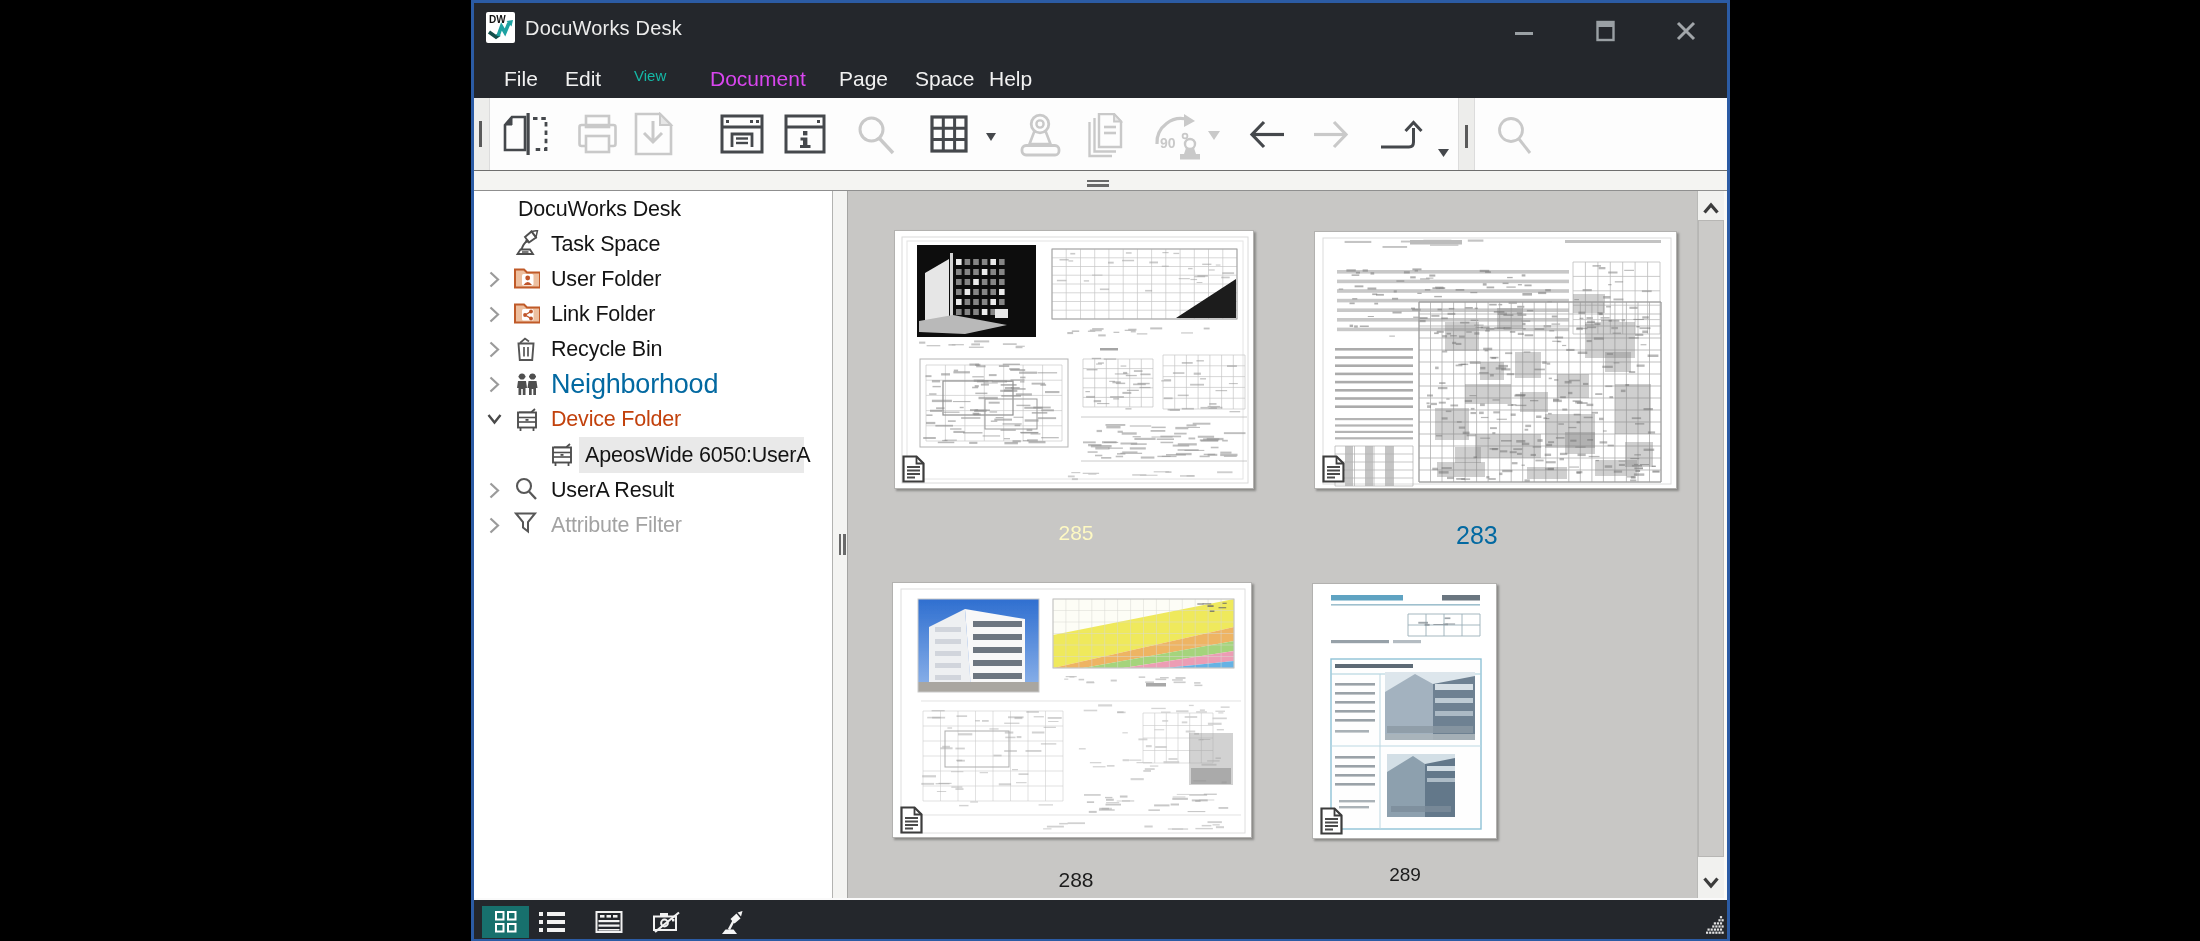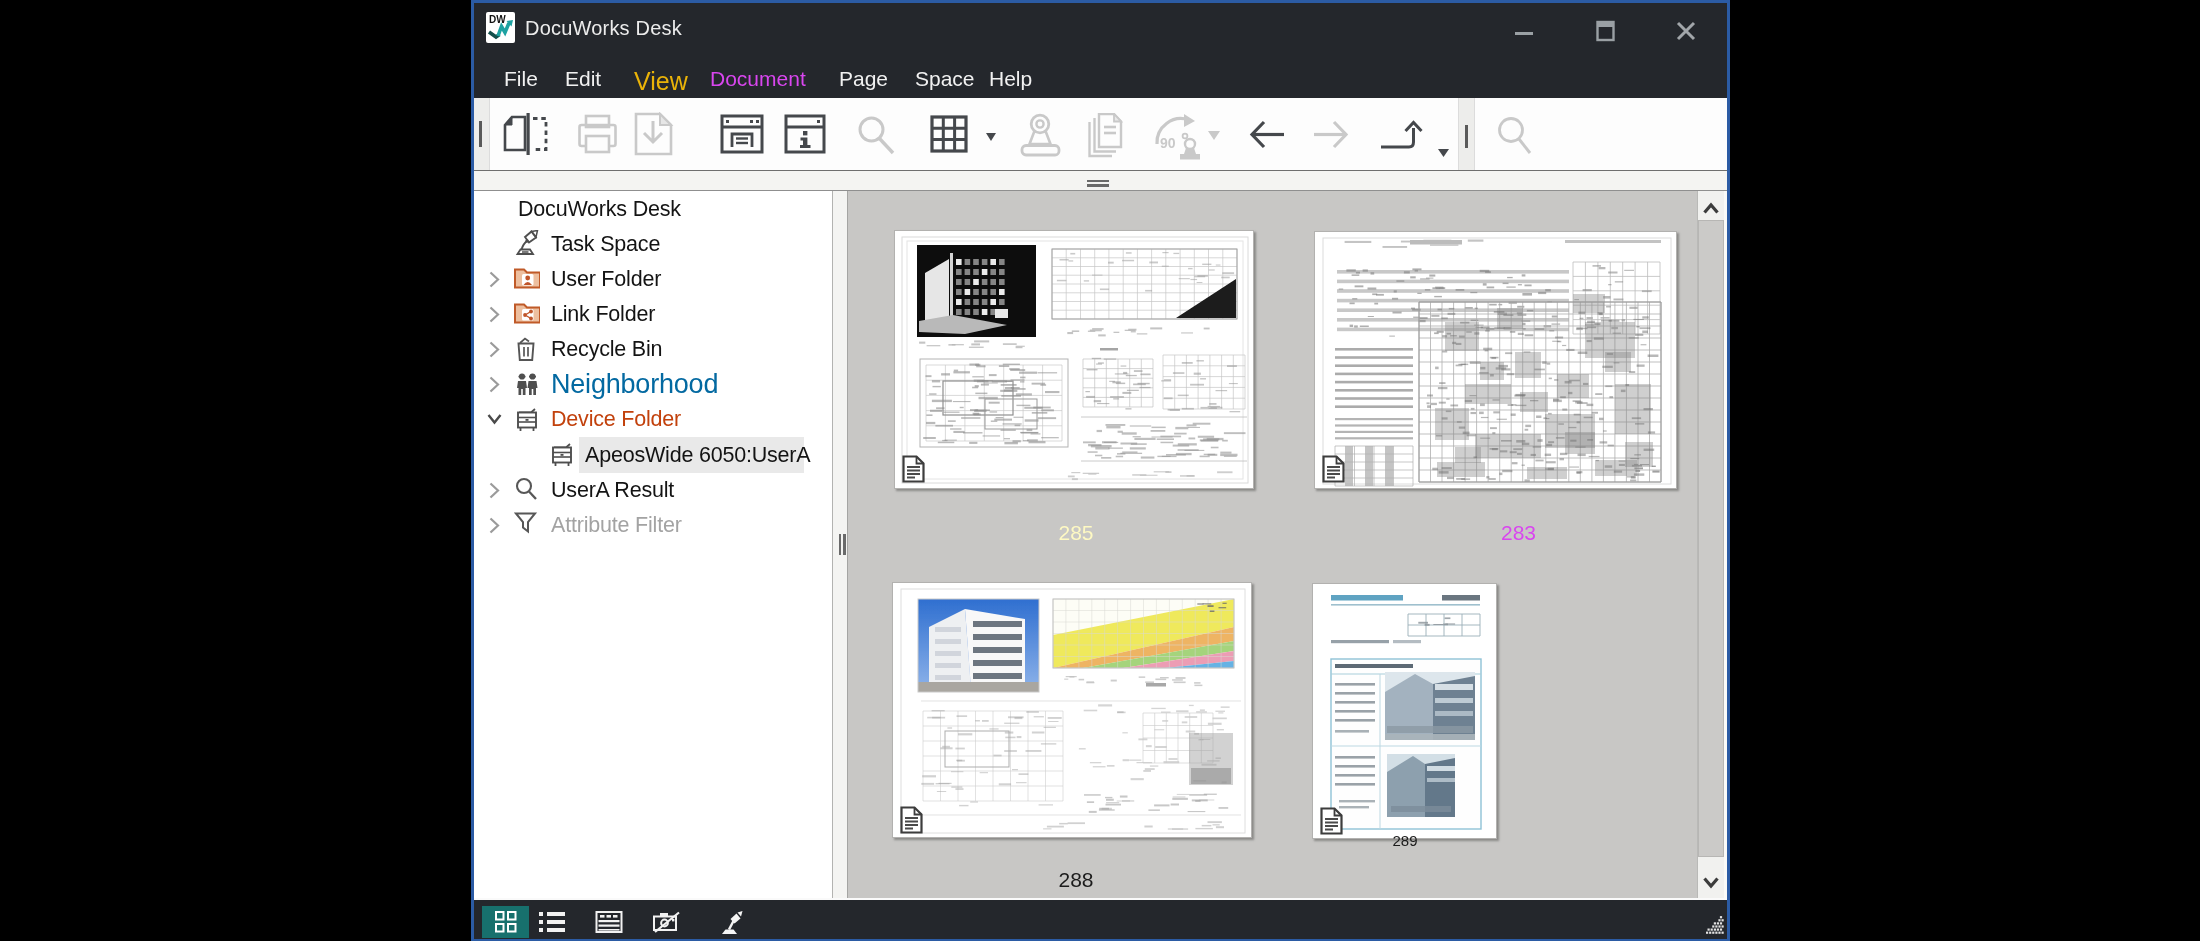--- a/index.html
+++ b/index.html
@@ -36,21 +36,21 @@
 <div class="a" style="left:1515px;top:31.5px;width:18px;height:3.5px;background:#9aa0a4"></div>
 <svg class="a" style="left:1596px;top:20px" width="19" height="22" viewBox="0 0 19 22">
 <rect x="1.5" y="2" width="16" height="18" fill="none" stroke="#9aa0a4" stroke-width="2.4"></rect>
 <rect x="1.5" y="2" width="16" height="5" fill="#9aa0a4"></rect>
 </svg>
 <svg class="a" style="left:1676px;top:21px" width="20" height="20" viewBox="0 0 20 20">
 <path d="M2 2 L18 18 M18 2 L2 18" stroke="#a2a6aa" stroke-width="3"></path>
 </svg>
 <div class="a txt" style="left:504px;top:67px;width:120px;height:24px;color:#f1f1f1;font-size:21px">File</div>
 <div class="a txt" style="left:565px;top:67px;width:120px;height:24px;color:#f1f1f1;font-size:21px">Edit</div>
-<div class="a txt" style="left:634px;top:67px;width:120px;height:24px;color:#eab308;font-size:25px">View</div>
+<div class="a txt" style="left:634px;top:67px;width:120px;height:24px;color:#14b8a6;font-size:15px">View</div>
 <div class="a txt" style="left:710px;top:67px;width:120px;height:24px;color:#d946ef;font-size:21px">Document</div>
 <div class="a txt" style="left:839px;top:67px;width:120px;height:24px;color:#f1f1f1;font-size:21px">Page</div>
 <div class="a txt" style="left:915px;top:67px;width:120px;height:24px;color:#f1f1f1;font-size:21px">Space</div>
 <div class="a txt" style="left:989px;top:67px;width:120px;height:24px;color:#f1f1f1;font-size:21px">Help</div>
 <div class="a" style="left:473.5px;top:98px;width:16px;height:72px;background:#ededeb;border-right:1px solid #dcdcdc"></div>
 <div class="a" style="left:479px;top:121px;width:3px;height:26px;background:#5a5a5a"></div>
 <div class="a" style="left:1458px;top:98px;width:17px;height:72px;background:#ededeb;border-left:1px solid #dcdcdc;border-right:1px solid #dcdcdc"></div>
 <div class="a" style="left:1464.5px;top:125px;width:3px;height:23px;background:#5a5a5a"></div>
 <svg class="a" style="left:503px;top:112px" width="45" height="44" viewBox="0 0 45 44">
 <polygon points="2,13 9,5 22,5 22,38 2,38" fill="none" stroke="#45484c" stroke-width="2.6"></polygon>
@@ -1207,23 +1207,23 @@
     <polygon points="1.5,1.5 14.5,1.5 21.5,8.5 21.5,26.5 1.5,26.5" fill="#fff" stroke="#3d3d3d" stroke-width="2.2"></polygon>
 <path d="M14.5 1.5 V8.5 H21.5" fill="none" stroke="#3d3d3d" stroke-width="1.8"></path>
 <path d="M5 12 H18 M5 15.5 H18 M5 19 H18 M5 22.5 H13" stroke="#4a4a4a" stroke-width="1.9" fill="none"></path>
   </svg>
 <svg class="a" style="left:1320px;top:807px" width="23" height="28" viewBox="0 0 23 28">
     <polygon points="1.5,1.5 14.5,1.5 21.5,8.5 21.5,26.5 1.5,26.5" fill="#fff" stroke="#3d3d3d" stroke-width="2.2"></polygon>
 <path d="M14.5 1.5 V8.5 H21.5" fill="none" stroke="#3d3d3d" stroke-width="1.8"></path>
 <path d="M5 12 H18 M5 15.5 H18 M5 19 H18 M5 22.5 H13" stroke="#4a4a4a" stroke-width="1.9" fill="none"></path>
   </svg>
 <div class="a txt" style="left:1036px;top:521px;width:80px;text-align:center;color:#fef9c3;font-size:21px">285</div>
-<div class="a txt" style="left:1456px;top:521px;width:80px;text-align:right;color:#d946ef;font-size:21px">283</div>
+<div class="a txt" style="left:1456px;top:521px;width:80px;text-align:left;color:#0369a1;font-size:25px">283</div>
 <div class="a txt" style="left:1036px;top:868px;width:80px;text-align:center;color:#1c1c1c;font-size:21px">288</div>
-<div class="a txt" style="left:1365px;top:832px;width:80px;text-align:center;color:#1c1c1c;font-size:15px">289</div>
+<div class="a txt" style="left:1365px;top:864px;width:80px;text-align:center;color:#1c1c1c;font-size:19px">289</div>
 <svg class="a" style="left:1702.5px;top:201.5px" width="16" height="12" viewBox="0 0 16 12">
     <path d="M1.5 10.5 L8 3 L14.5 10.5" fill="none" stroke="#3c3c3c" stroke-width="3.2"></path>
   </svg>
 <svg class="a" style="left:1702.5px;top:876.5px" width="16" height="12" viewBox="0 0 16 12">
     <path d="M1.5 1.5 L8 9 L14.5 1.5" fill="none" stroke="#3c3c3c" stroke-width="3.2"></path>
   </svg>
 <div class="a" style="left:1698px;top:220px;width:25.5px;height:637px;background:#cbcac8;border:1px solid #b7b6b4"></div>
 <div class="a" style="left:482px;top:906px;width:46.5px;height:31.5px;background:#17706d"></div>
 <svg class="a" style="left:495px;top:911px" width="22" height="22" viewBox="0 0 22 22">
     <g fill="none" stroke="#fff" stroke-width="2">

